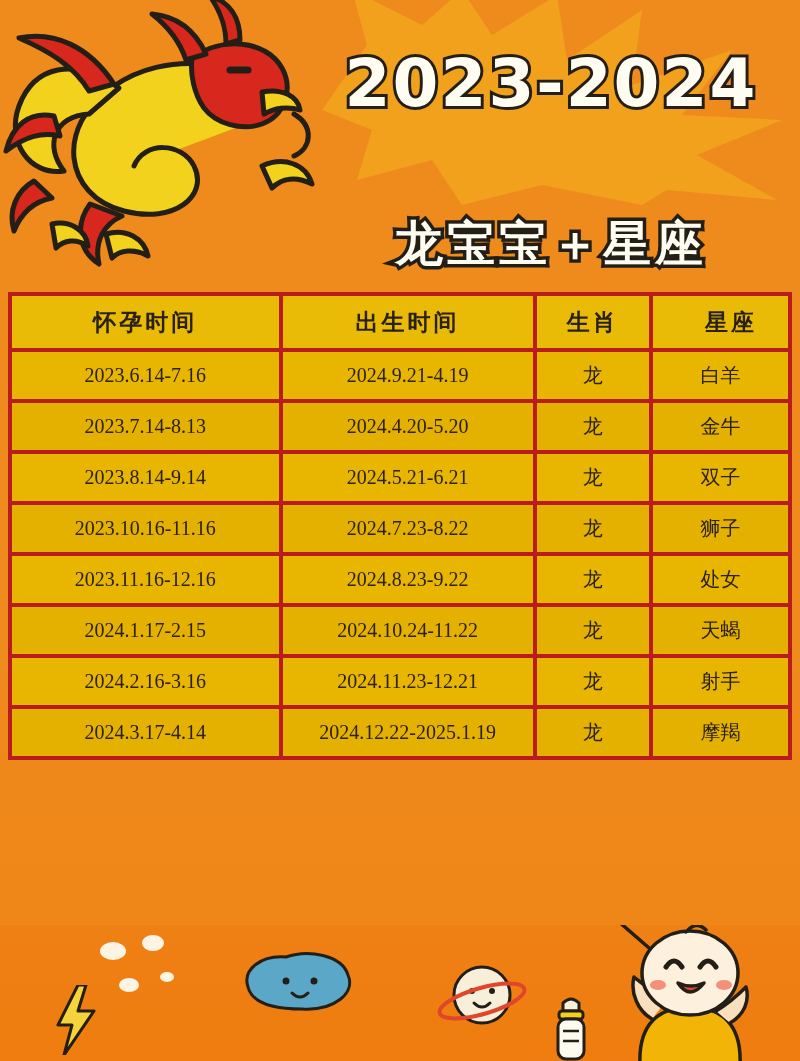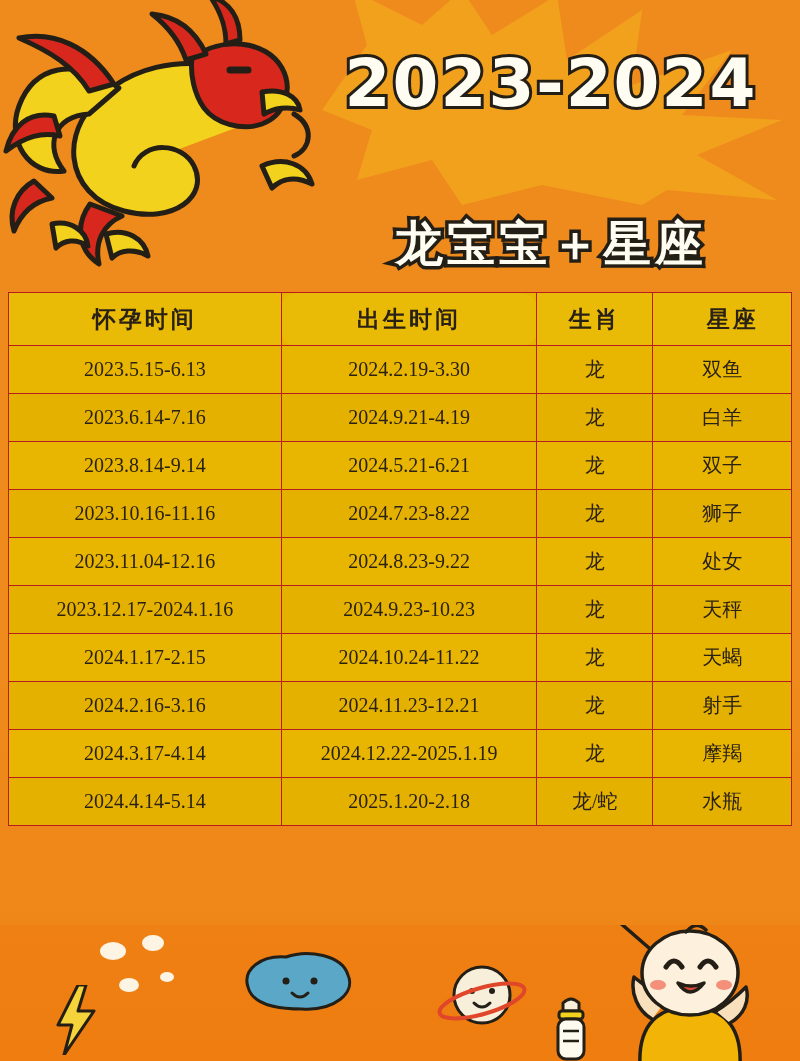--- a/index.html
+++ b/index.html
@@ -56,21 +56,21 @@
   
   .table-wrap{
     position:absolute;left:8px;top:292px;width:784px;
   }
   table{
     border-collapse:collapse;
     width:784px;
     background:#e8b400;
   }
   th,td{
-    border:1px solid #b91c1c;
+    border:4px solid #b91c1c;
     text-align:center;
     color:#2a2115;
     font-family:"Liberation Serif","DejaVu Serif",serif;
   }
   thead th{
     background:#e9bb07;
     font-size:23px;
     font-weight:bold;
     height:50px;
     letter-spacing:3px;
@@ -154,78 +154,66 @@
       <thead>
         <tr>
           <th class="c0">怀孕时间</th>
           <th class="c1">出生时间</th>
           <th class="c2">生肖</th>
           <th class="c3">星座</th>
         </tr>
       </thead>
       <tbody>
         <tr>
-          <td class="c0">2023.5.15-6.13</td>
-          <td class="c1">2024.2.19-3.30</td>
-          <td class="c2">龙</td>
-          <td class="c3">双鱼</td>
-        </tr>
-        <tr>
           <td class="c0">2023.6.14-7.16</td>
           <td class="c1">2024.9.21-4.19</td>
           <td class="c2">龙</td>
           <td class="c3">白羊</td>
         </tr>
         <tr>
+          <td class="c0">2023.7.14-8.13</td>
+          <td class="c1">2024.4.20-5.20</td>
+          <td class="c2">龙</td>
+          <td class="c3">金牛</td>
+        </tr>
+        <tr>
           <td class="c0">2023.8.14-9.14</td>
           <td class="c1">2024.5.21-6.21</td>
           <td class="c2">龙</td>
           <td class="c3">双子</td>
         </tr>
         <tr>
           <td class="c0">2023.10.16-11.16</td>
           <td class="c1">2024.7.23-8.22</td>
           <td class="c2">龙</td>
           <td class="c3">狮子</td>
         </tr>
         <tr>
-          <td class="c0">2023.11.04-12.16</td>
+          <td class="c0">2023.11.16-12.16</td>
           <td class="c1">2024.8.23-9.22</td>
           <td class="c2">龙</td>
           <td class="c3">处女</td>
-        </tr>
-        <tr>
-          <td class="c0">2023.12.17-2024.1.16</td>
-          <td class="c1">2024.9.23-10.23</td>
-          <td class="c2">龙</td>
-          <td class="c3">天秤</td>
         </tr>
         <tr>
           <td class="c0">2024.1.17-2.15</td>
           <td class="c1">2024.10.24-11.22</td>
           <td class="c2">龙</td>
           <td class="c3">天蝎</td>
         </tr>
         <tr>
           <td class="c0">2024.2.16-3.16</td>
           <td class="c1">2024.11.23-12.21</td>
           <td class="c2">龙</td>
           <td class="c3">射手</td>
         </tr>
         <tr>
           <td class="c0">2024.3.17-4.14</td>
           <td class="c1">2024.12.22-2025.1.19</td>
           <td class="c2">龙</td>
           <td class="c3">摩羯</td>
-        </tr>
-        <tr>
-          <td class="c0">2024.4.14-5.14</td>
-          <td class="c1">2025.1.20-2.18</td>
-          <td class="c2">龙/蛇</td>
-          <td class="c3">水瓶</td>
         </tr>
       </tbody>
     </table>
   </div>
 
   <div class="bottom">
 
     <svg class="bolt" width="40" height="70" viewBox="0 0 40 70">
       <polygon points="22,0 2,40 16,40 8,70 38,26 22,26 30,0" fill="#f5d33a" stroke="#241f16" stroke-width="3" stroke-linejoin="round"></polygon>
     </svg>

